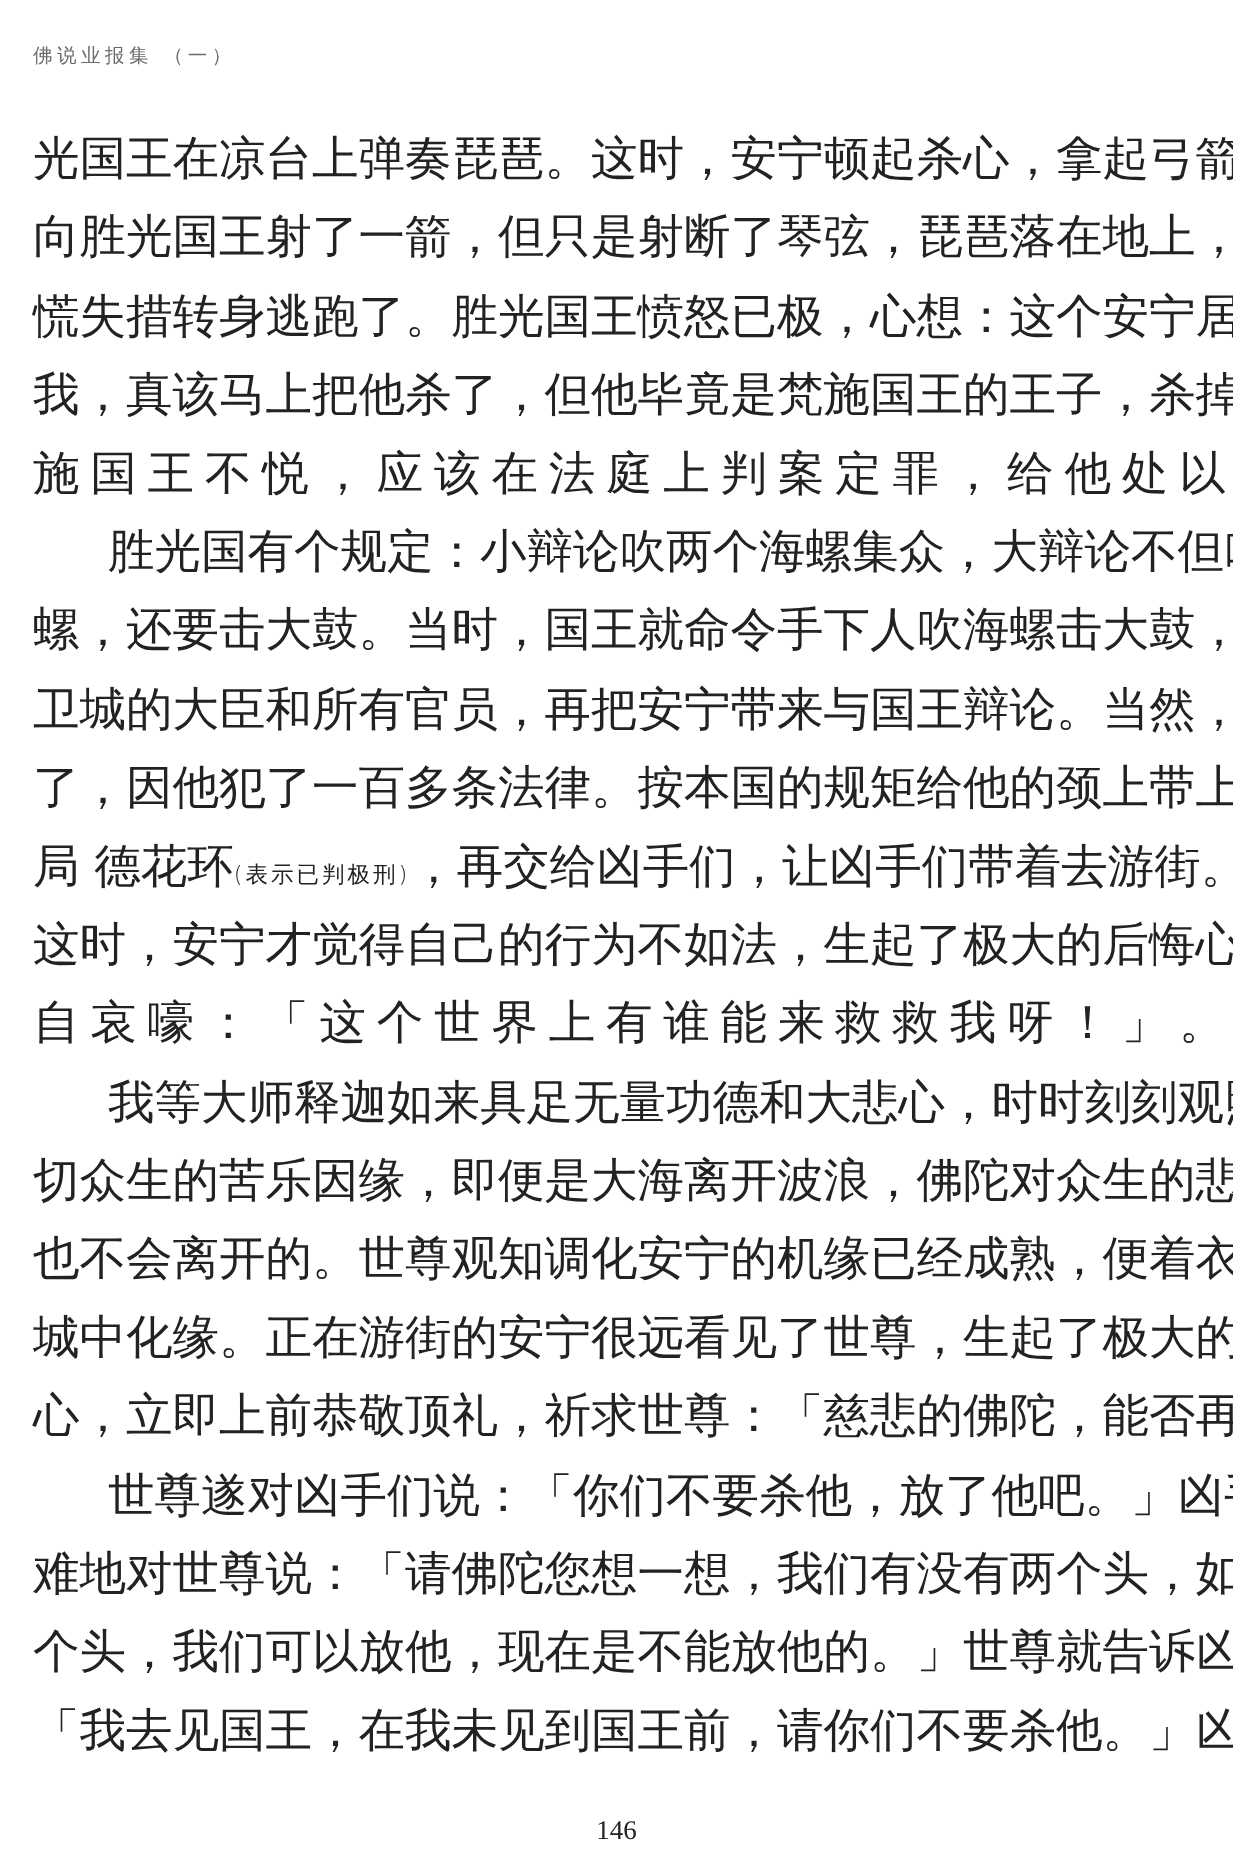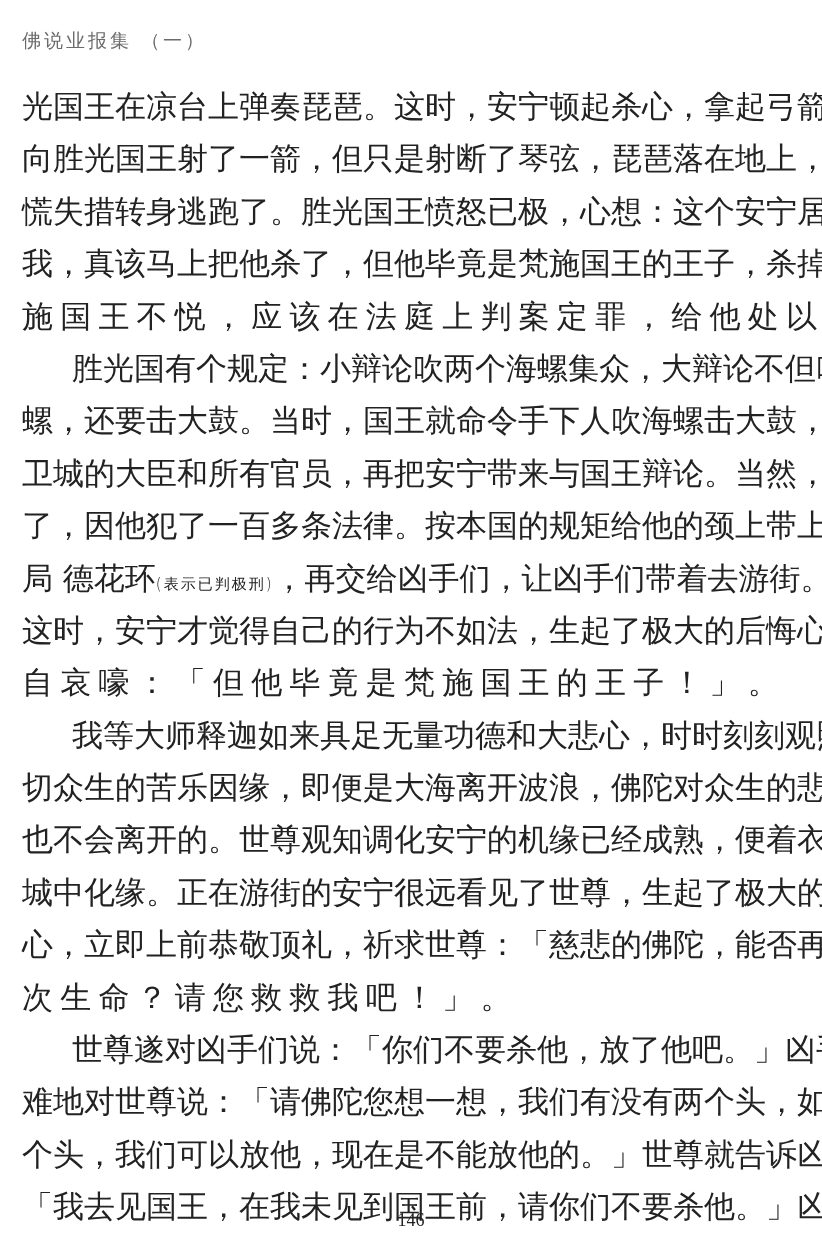--- a/index.html
+++ b/index.html
@@ -12,21 +12,21 @@
       height: 1245px;
       position: relative;
       overflow: hidden;
       font-family: "DejaVu Sans", "Liberation Sans", sans-serif;
       color: #1e1e1e;
     }
     .running-header {
       position: absolute;
       left: 22px;
       top: 28px;
-      font-size: 19px;
+      font-size: 13px;
       letter-spacing: 3px;
       color: #6b6b6b;
       font-family: "DejaVu Sans", sans-serif;
     }
     .page-body {
       position: absolute;
       left: 22px;
       top: 80px;
       width: 782px;
     }
@@ -73,26 +73,25 @@
   <div class="line justify">向胜光国王射了一箭，但只是射断了琴弦，琵琶落在地上，国王惊</div>
   <div class="line justify">慌失措转身逃跑了。胜光国王愤怒已极，心想：这个安宁居然要杀</div>
   <div class="line justify">我，真该马上把他杀了，但他毕竟是梵施国王的王子，杀掉他恐梵</div>
   <div class="line">施国王不悦，应该在法庭上判案定罪，给他处以死刑。</div>
   <div class="line justify indent">胜光国有个规定：小辩论吹两个海螺集众，大辩论不但吹海</div>
   <div class="line justify">螺，还要击大鼓。当时，国王就命令手下人吹海螺击大鼓，集中舍</div>
   <div class="line justify">卫城的大臣和所有官员，再把安宁带来与国王辩论。当然，安宁输</div>
   <div class="line justify">了，因他犯了一百多条法律。按本国的规矩给他的颈上带上嘎局布</div>
   <div class="line justify"><span>局 德花环</span><span class="small">(表示已判极刑)</span><span>，再交给凶手们，让凶手们带着去游街。</span></div>
   <div class="line justify">这时，安宁才觉得自己的行为不如法，生起了极大的后悔心。他独</div>
-  <div class="line">自哀嚎：「但他毕竟是梵施国王的王子！」。</div>
+  <div class="line">自哀嚎：「这个世界上有谁能来救救我呀！」。</div>
   <div class="line justify indent">我等大师释迦如来具足无量功德和大悲心，时时刻刻观照着一</div>
   <div class="line justify">切众生的苦乐因缘，即便是大海离开波浪，佛陀对众生的悲心刹那</div>
   <div class="line justify">也不会离开的。世尊观知调化安宁的机缘已经成熟，便着衣持钵去</div>
   <div class="line justify">城中化缘。正在游街的安宁很远看见了世尊，生起了极大的欢喜</div>
   <div class="line justify">心，立即上前恭敬顶礼，祈求世尊：「慈悲的佛陀，能否再给我一</div>
-  <div class="line">次生命？请您救救我吧！」。</div>
   <div class="line justify indent">世尊遂对凶手们说：「你们不要杀他，放了他吧。」凶手们为</div>
   <div class="line justify">难地对世尊说：「请佛陀您想一想，我们有没有两个头，如果有两</div>
   <div class="line justify">个头，我们可以放他，现在是不能放他的。」世尊就告诉凶手们：</div>
   <div class="line justify">「我去见国王，在我未见到国王前，请你们不要杀他。」凶手们答</div>
 </div>
 
 <div class="page-number">146</div>
 
 </body></html>

